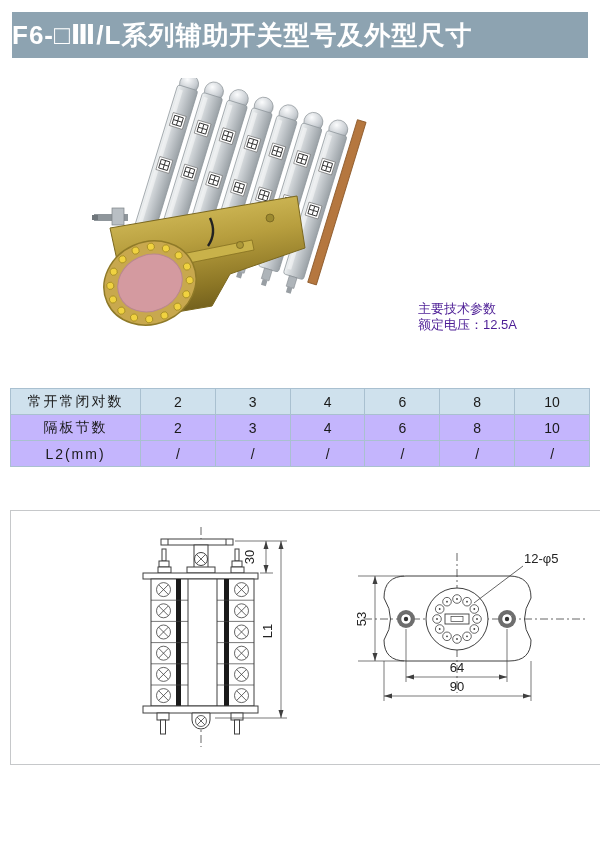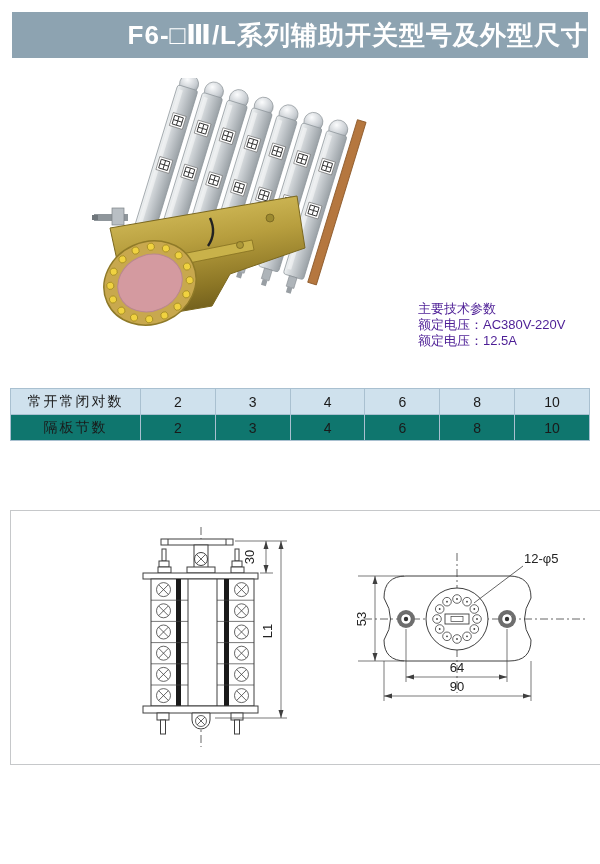--- a/index.html
+++ b/index.html
@@ -1,28 +1,28 @@
 <!DOCTYPE html>
 <html><head>
 <meta charset="utf-8">
 <style>
   html,body{margin:0;padding:0;background:#fff;}
   .page{position:relative;width:600px;height:864px;background:#ffffff;
         font-family:"Liberation Sans","DejaVu Sans",sans-serif;overflow:hidden;}
   .bar{position:absolute;left:12px;width:576px;height:46px;background:#8da3b1;
        color:#ffffff;font-weight:bold;font-size:26px;letter-spacing:1px;
-       display:flex;align-items:center;justify-content:flex-end;white-space:nowrap;}
+       display:flex;align-items:center;justify-content:flex-start;white-space:nowrap;}
   .bar-top{top:12px;}
   .bar-bottom{top:806px;}
   .photo{position:absolute;left:92px;top:78px;}
   .specs{position:absolute;left:418px;top:301px;font-size:13px;color:#4c1d95;line-height:16px;}
   .specs div{white-space:nowrap;}
   .table-wrap{position:absolute;left:10px;top:388px;width:580px;}
   table{width:100%;border-collapse:collapse;table-layout:fixed;font-size:14px;color:#1a1a1a;}
-  th,td{border:1px solid #a9c0d0;height:25px;text-align:center;font-weight:normal;padding:0;background:#0f766e;}
+  th,td{border:1px solid #a9c0d0;height:25px;text-align:center;font-weight:normal;padding:0;background:#c4b5fd;}
   thead th{background:#cfe1ed;}
   col.c0{width:130px;}
   td:first-child,th:first-child{letter-spacing:2px;}
   .drawing-box{position:absolute;left:10px;top:510px;width:576px;height:253px;
                border:1px solid #c6c8ca;background:#fff;padding-left:30px;}
   .drawing-box svg{display:block;}
   svg text{font-family:"Liberation Sans","DejaVu Sans",sans-serif;}
   .dim{font-size:13px;fill:#222;}
 </style>
 </head>
@@ -105,21 +105,20 @@
         <circle cx="58" cy="169.5" r="3.6"></circle>
           <circle cx="73.5" cy="172.2" r="3.6"></circle>
         <circle cx="86.6" cy="179.9" r="3.6"></circle>
           <circle cx="95.4" cy="191.4" r="3.6"></circle>
       </g>
     </g>
   </svg>
 
   <div class="specs">
     <div>主要技术参数</div>
-    <div>额定电压：AC380V-220V</div>
     <div>额定电压：12.5A</div>
   </div>
 
   <div class="table-wrap">
     <table>
       <colgroup>
           <col class="c0">
           <col>
           <col>
           <col>
@@ -140,20 +139,29 @@
       </thead>
       <tbody>
         <tr>
           <td>隔板节数</td>
           <td>2</td>
           <td>3</td>
           <td>4</td>
           <td>6</td>
           <td>8</td>
           <td>10</td>
+        </tr>
+        <tr>
+          <td>L2(mm)</td>
+          <td>/</td>
+          <td>/</td>
+          <td>/</td>
+          <td>/</td>
+          <td>/</td>
+          <td>/</td>
         </tr>
       </tbody>
     </table>
   </div>
 
   <div class="drawing-box">
     <svg width="576" height="251" viewBox="0 0 576 251">
       <g stroke="#3f3f3f" stroke-width="1" fill="none">
 
         <g>

